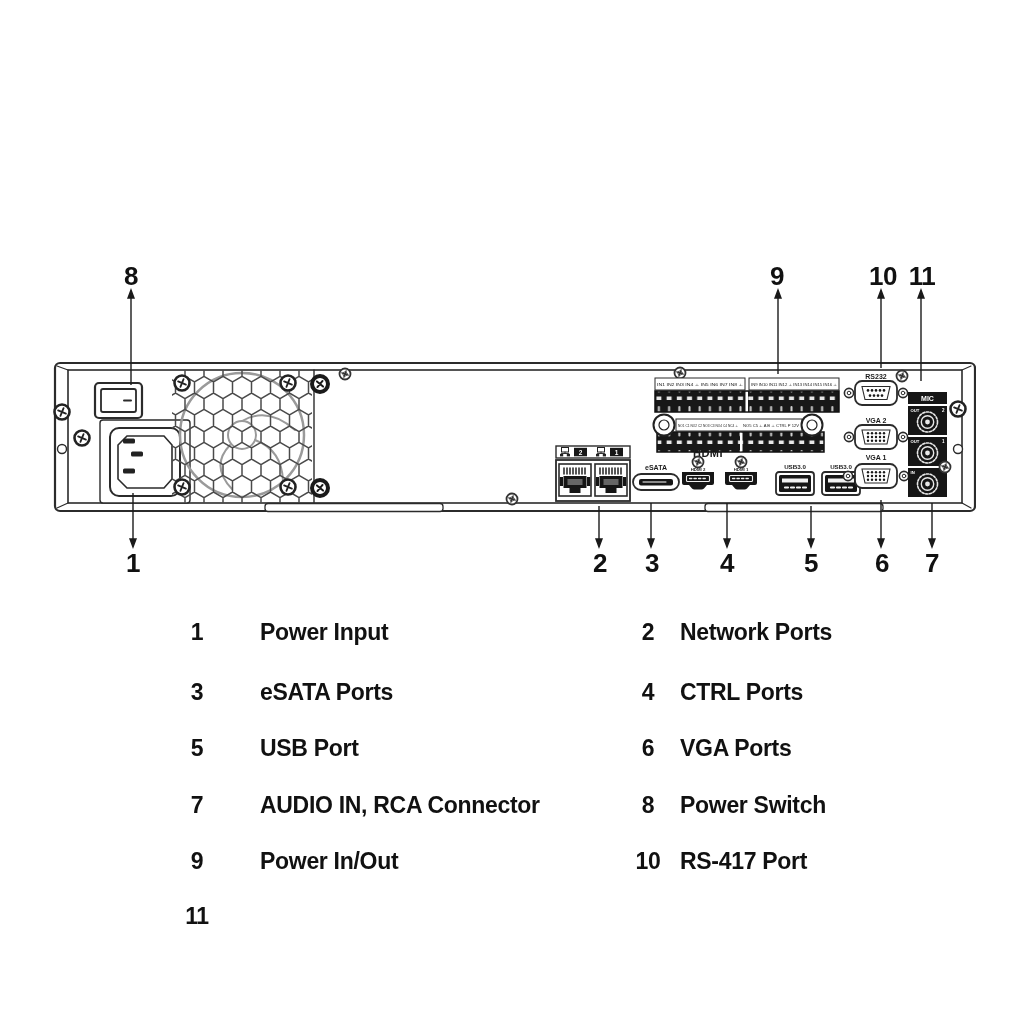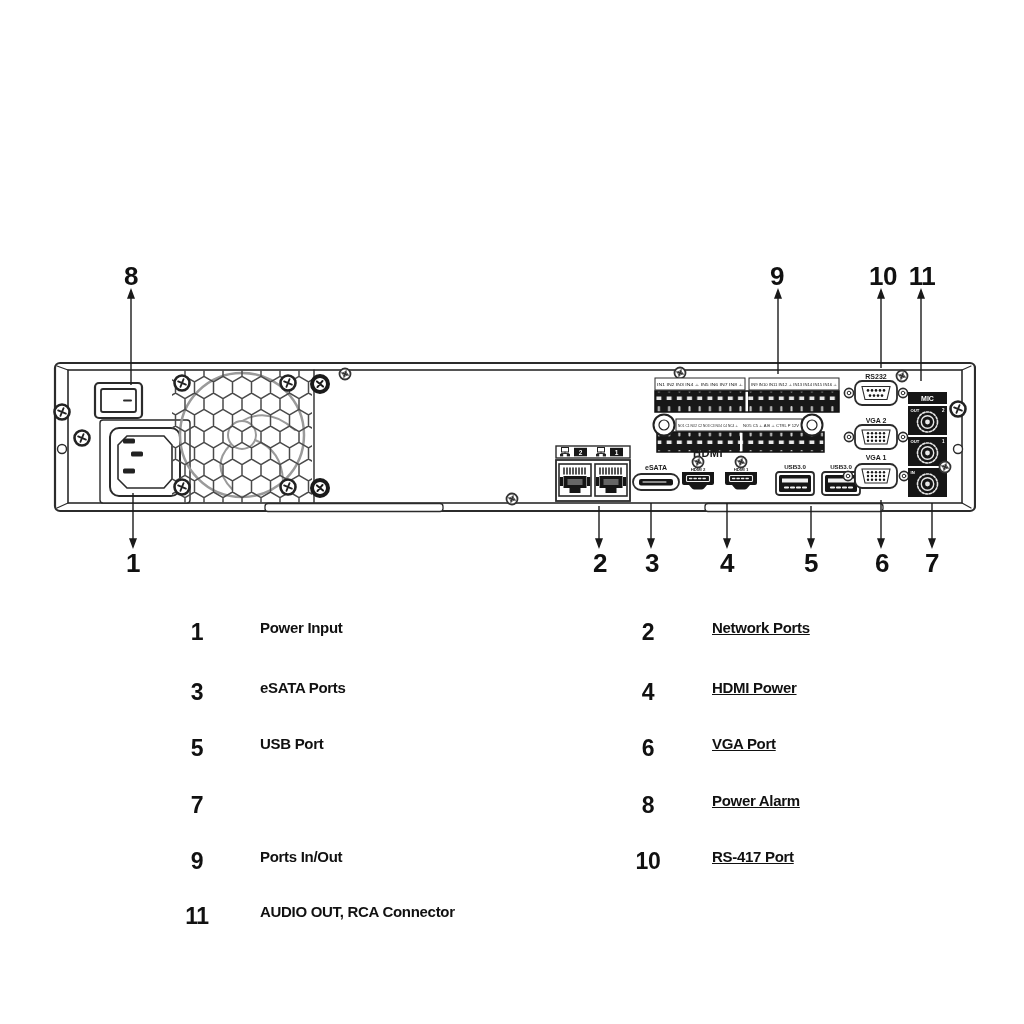--- a/index.html
+++ b/index.html
@@ -5,22 +5,22 @@
   html,body{margin:0;padding:0;background:#fff;}
   .stage{position:relative;width:1024px;height:1024px;background:#fff;overflow:hidden;
          font-family:"Liberation Sans",sans-serif;color:#111;}
   .panel-svg{position:absolute;left:52px;top:360px;width:924px;height:160px;
              font-family:"Liberation Sans",sans-serif;}
   .overlay-svg{position:absolute;left:0;top:0;width:1024px;height:1024px;pointer-events:none;}
   .callout-num{position:absolute;width:48px;text-align:center;font-size:26px;font-weight:600;
                letter-spacing:-0.5px;color:#111;}
   .lrow{position:absolute;left:0;width:1024px;height:30px;}
   .ln{position:absolute;width:60px;text-align:center;font-size:23px;font-weight:600;letter-spacing:-0.3px;}
-  .ll{position:absolute;font-size:15px;font-weight:600;letter-spacing:-0.3px;white-space:nowrap;}
-  .c1{left:167px;} .l1{left:260px;} .c2{left:618px;} .l2{left:712px;text-decoration:underline;}
+  .ll{position:absolute;font-size:23px;font-weight:600;letter-spacing:-0.3px;white-space:nowrap;}
+  .c1{left:167px;} .l1{left:260px;} .c2{left:618px;} .l2{left:680px;}
   .pl{font-weight:bold;fill:#1a1a1a;}
   .wt{fill:#fff;font-weight:bold;}
   .striptext{fill:#222;}
 </style>
 </head>
 <body>
 
 <div class="stage">
 
   <svg class="panel-svg" viewBox="0 0 924 160">
@@ -317,40 +317,40 @@
     <div class="lrow" style="top:619px;">
       <div class="ln c1">1</div>
       <div class="ll l1">Power Input</div>
       <div class="ln c2">2</div>
       <div class="ll l2">Network Ports</div>
     </div>
     <div class="lrow" style="top:679px;">
       <div class="ln c1">3</div>
       <div class="ll l1">eSATA Ports</div>
       <div class="ln c2">4</div>
-      <div class="ll l2">HDMI Power</div>
+      <div class="ll l2">CTRL Ports</div>
     </div>
     <div class="lrow" style="top:735px;">
       <div class="ln c1">5</div>
       <div class="ll l1">USB Port</div>
       <div class="ln c2">6</div>
-      <div class="ll l2">VGA Port</div>
+      <div class="ll l2">VGA Ports</div>
     </div>
     <div class="lrow" style="top:792px;">
       <div class="ln c1">7</div>
+      <div class="ll l1">AUDIO IN, RCA Connector</div>
       <div class="ln c2">8</div>
-      <div class="ll l2">Power Alarm</div>
+      <div class="ll l2">Power Switch</div>
     </div>
     <div class="lrow" style="top:848px;">
       <div class="ln c1">9</div>
-      <div class="ll l1">Ports In/Out</div>
+      <div class="ll l1">Power In/Out</div>
       <div class="ln c2">10</div>
       <div class="ll l2">RS-417 Port</div>
     </div>
     <div class="lrow" style="top:903px;">
       <div class="ln c1">11</div>
-      <div class="ll l1">AUDIO OUT, RCA Connector</div>
       <div class="ln c2"></div>
       <div class="ll l2"></div>
     </div>
   </div>
 
 </div>
 
 </body></html>

